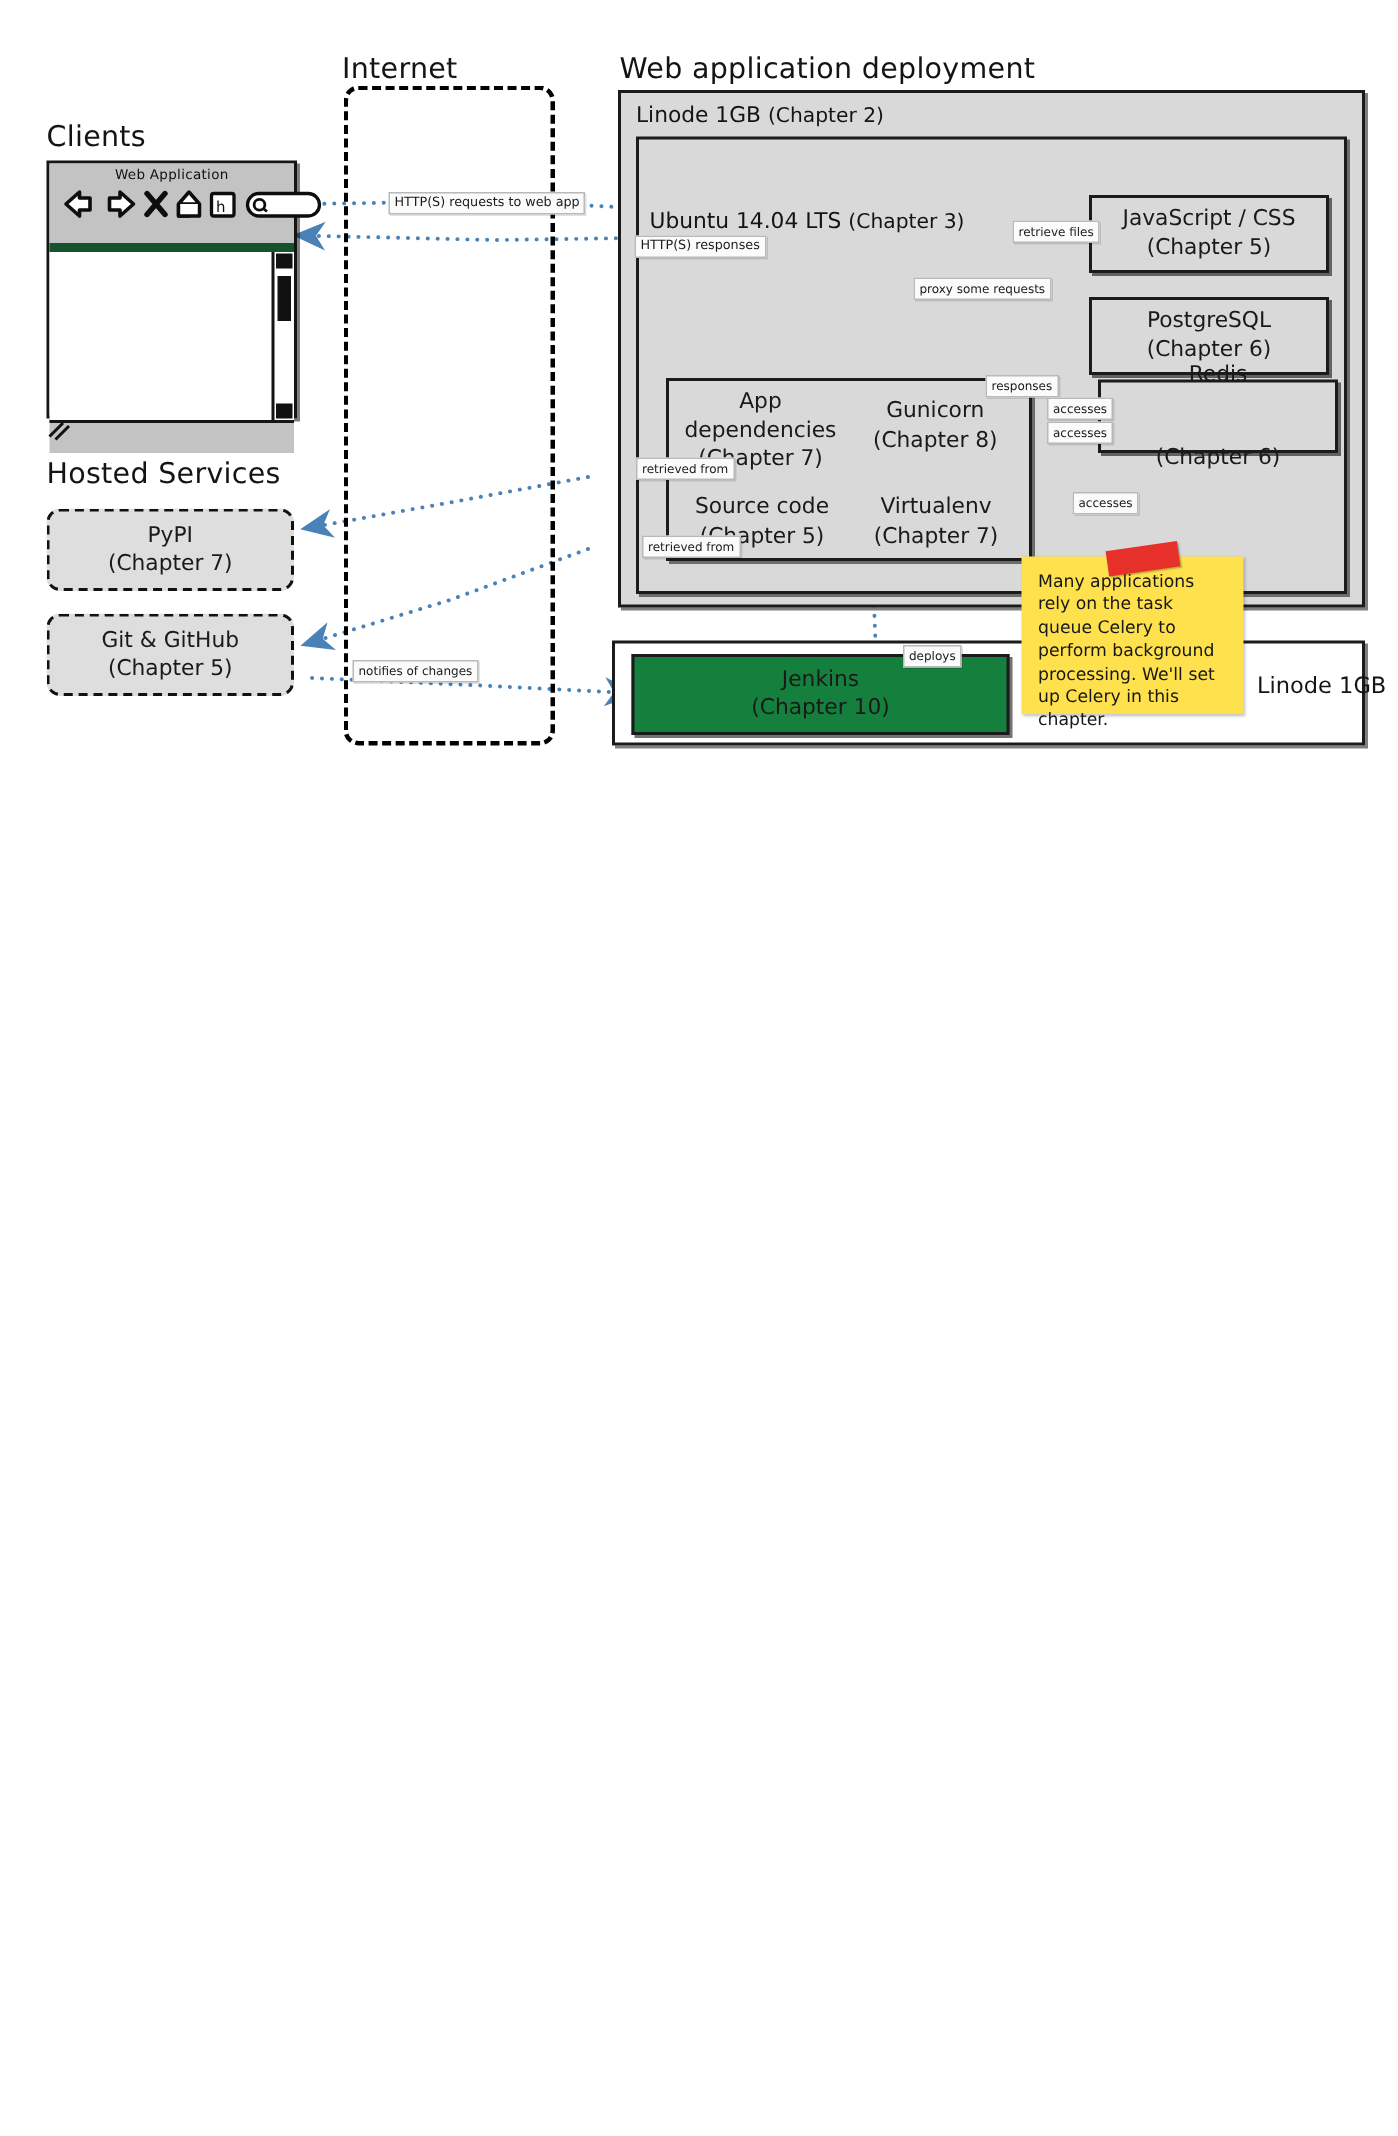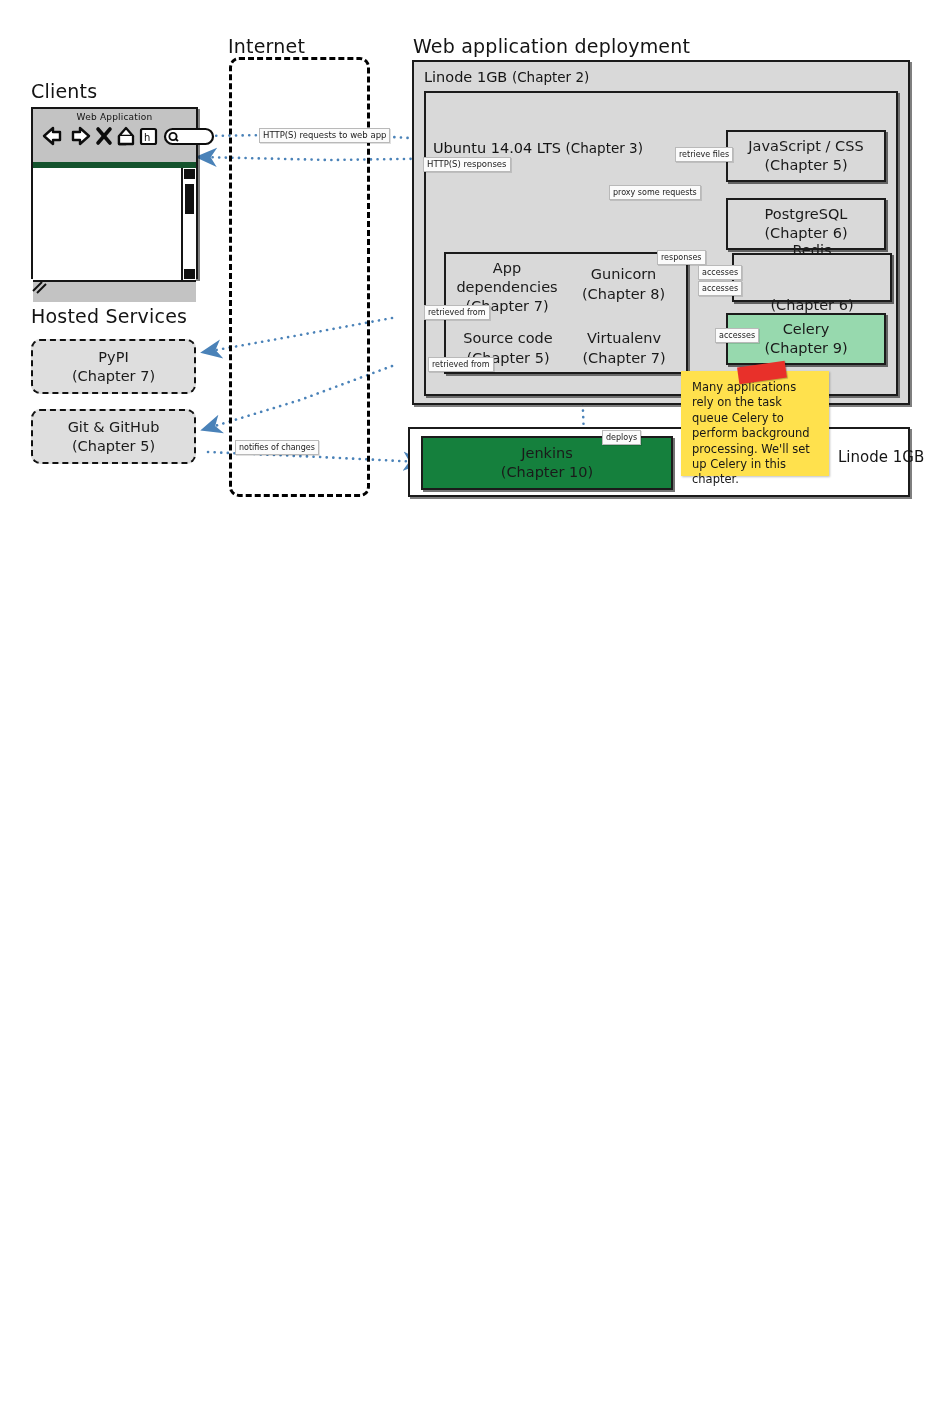--- a/index.html
+++ b/index.html
@@ -202,24 +202,20 @@
   <div class="abs node" style="left:726px;top:198px;width:160px;height:52px;">
     <div class="l1">PostgreSQL</div>
     <div class="l2">(Chapter 6)</div>
   </div>
 
   <div class="abs node" style="left:732px;top:253px;width:160px;height:49px;gap:36px;">
     <div class="l1">Redis</div>
     <div class="l2">(Chapter 6)</div>
   </div>
 
-  <div class="abs node node-green" style="left:726px;top:313px;width:160px;height:52px;">
-    <div class="l1">Celery</div>
-    <div class="l2">(Chapter 9)</div>
-  </div>
 
   <div class="abs frame-plain" style="left:444px;top:252px;width:244px;height:122px;"></div>
 
   <div class="abs" style="left:452px;top:259px;width:110px;text-align:center;">
     <div class="l1" style="font-size:14.5px;line-height:19px;">App</div>
     <div class="l1" style="font-size:14.5px;line-height:19px;">dependencies</div>
     <div class="l2" style="font-size:14.5px;line-height:19px;">(Chapter 7)</div>
   </div>
 
   <div class="abs" style="left:566px;top:264px;width:115px;text-align:center;">

